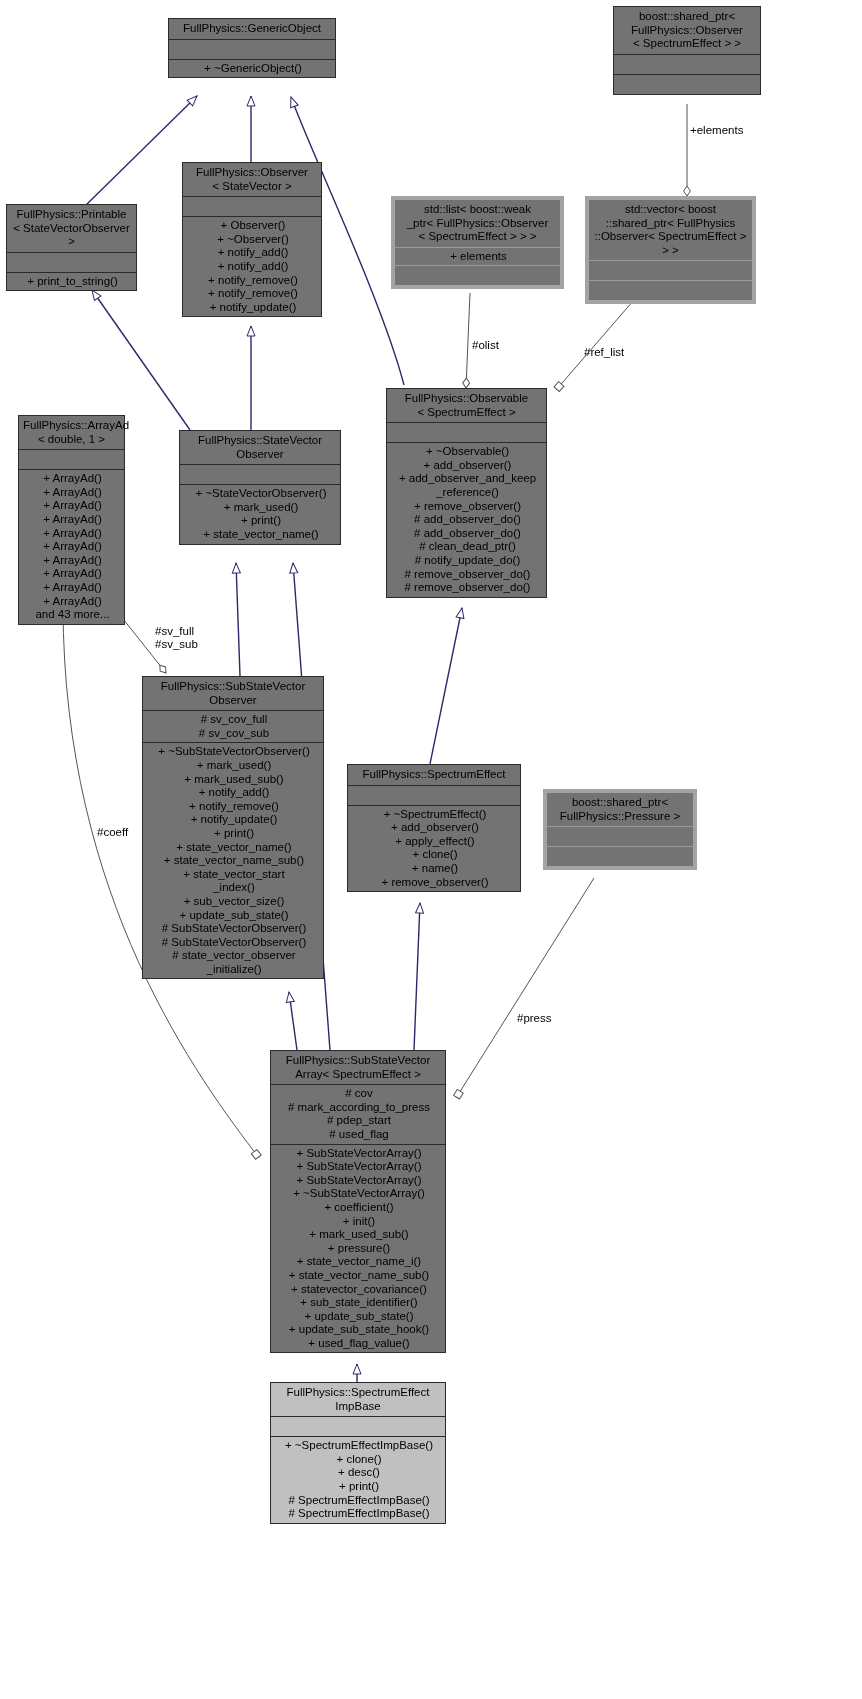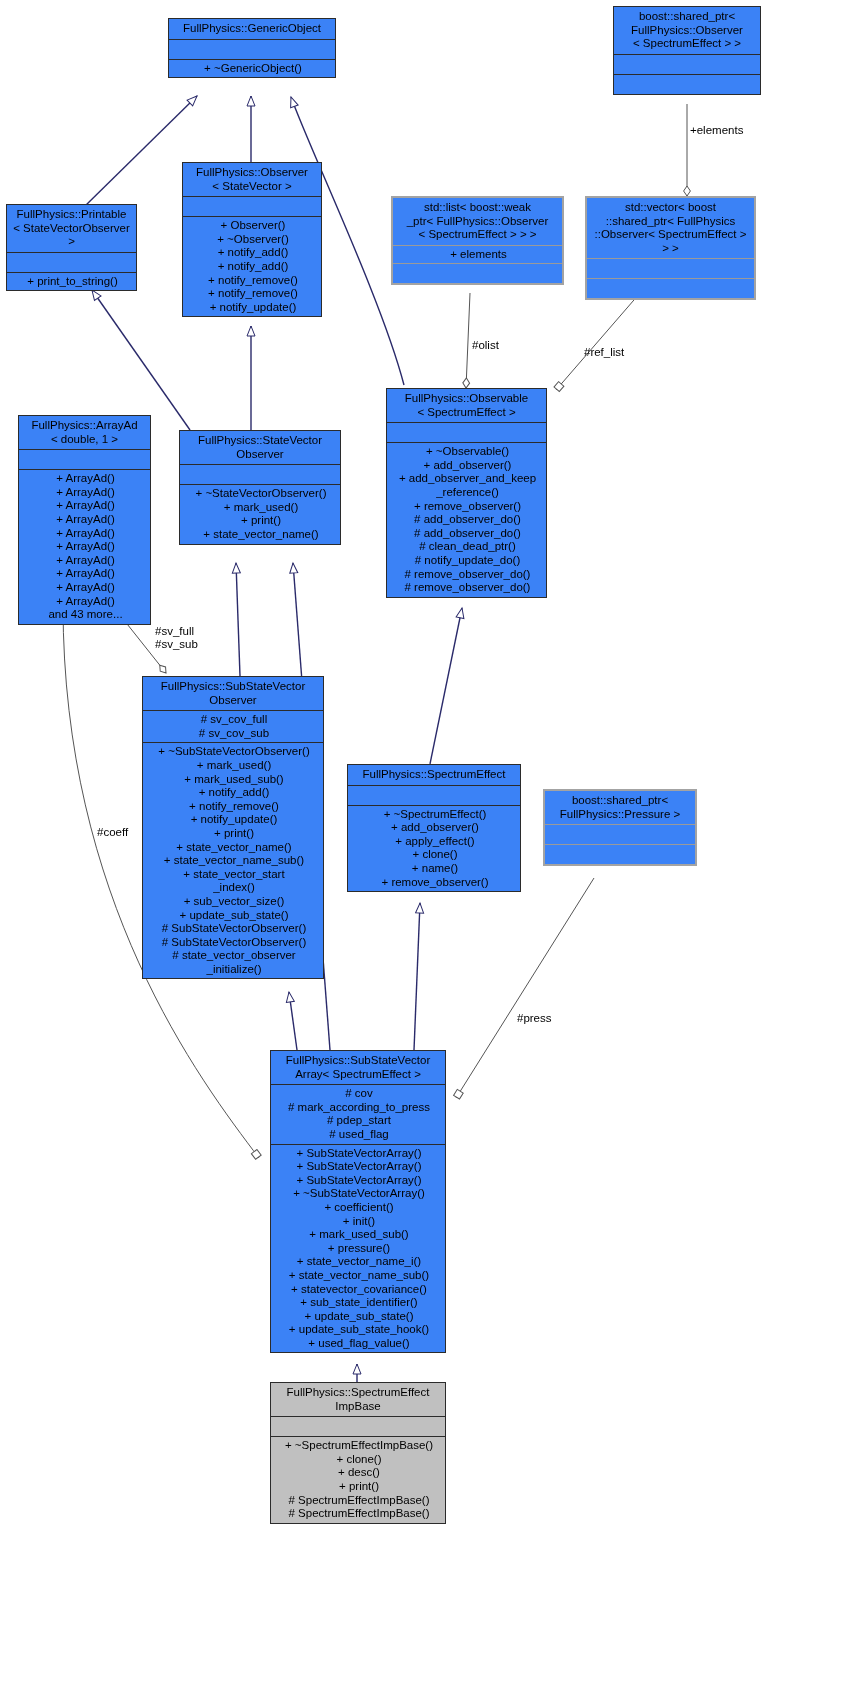--- a/index.html
+++ b/index.html
@@ -20,28 +20,28 @@
     left: 0;
     top: 0;
     width: 862px;
     height: 1699px;
     pointer-events: none;
   }
   .node {
     position: absolute;
     box-sizing: border-box;
     border: 1px solid #2b2b2b;
-    background: #3b82f6;
+    background: #737373;
     font-size: 11.5px;
     line-height: 13.6px;
     color: #000000;
     z-index: 5;
   }
   .node.thin {
-    border: 2px solid #a3a3a3;
+    border: 4px solid #a3a3a3;
   }
   .node.filled {
     background: #c0c0c0;
     border: 1px solid #2b2b2b;
   }
   .node .title {
     text-align: center;
     padding: 3px 4px 3px 4px;
     white-space: pre-line;
   }
@@ -182,21 +182,21 @@
   <div class="node thin" style="left:585px; top:196px; width:171px;">
     <div class="title">std::vector&lt; boost
 ::shared_ptr&lt; FullPhysics
 ::Observer&lt; SpectrumEffect &gt; &gt; &gt;</div>
     <div class="sep"></div>
     <div class="attrs empty"></div>
     <div class="sep"></div>
     <div class="ops empty"></div>
   </div>
 
-  <div class="node" style="left:18px; top:415px; width:133px;">
+  <div class="node" style="left:18px; top:415px; width:107px;">
     <div class="title">FullPhysics::ArrayAd
 &lt; double, 1 &gt;</div>
     <div class="sep"></div>
     <div class="attrs empty"></div>
     <div class="sep"></div>
     <div class="ops">+ ArrayAd()
 + ArrayAd()
 + ArrayAd()
 + ArrayAd()
 + ArrayAd()

